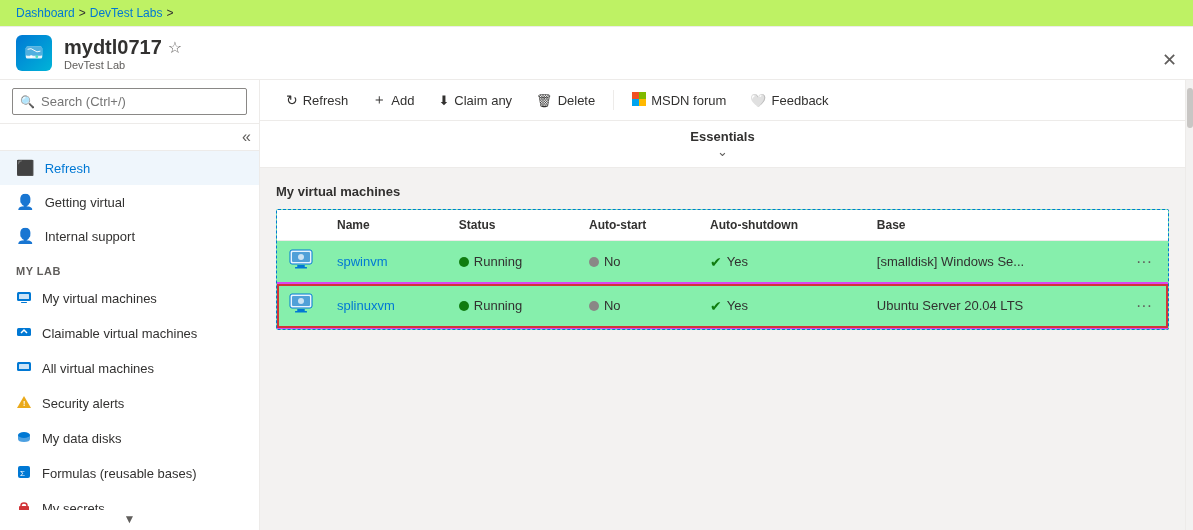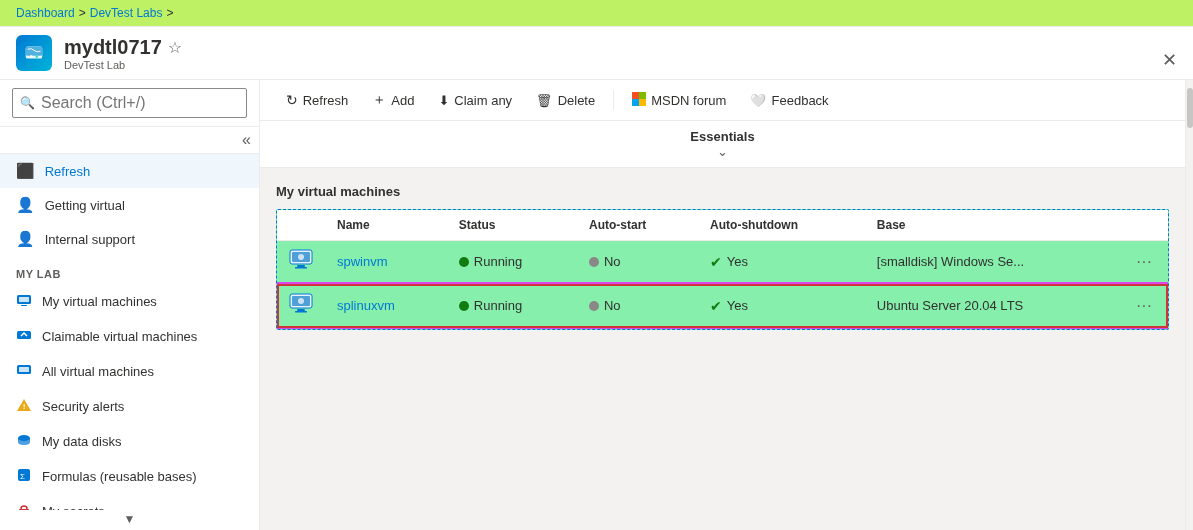--- a/index.html
+++ b/index.html
@@ -7,21 +7,21 @@
 
     
     .resource-header { display: flex; align-items: flex-end; padding: 8px 16px; background: #fff; border-bottom: 1px solid #edebe9; gap: 12px; }
 
     
     .main-layout { display: flex; height: calc(530px - 80px); }
 
     
     .sidebar { width: 260px; background: #fff; border-right: 1px solid #edebe9; display: flex; flex-direction: column; overflow: hidden; flex-shrink: 0; }
     .sidebar-search { padding: 8px 12px; border-bottom: 1px solid #edebe9; position: relative; }
-    .sidebar-search input { width: 100%; padding: 5px 8px 5px 28px; border: 1px solid #8a8886; border-radius: 2px; font-size: 16px; color: #323130; background: #fff; }
+    .sidebar-search input { width: 100%; padding: 5px 8px 5px 28px; border: 1px solid #8a8886; border-radius: 2px; font-size: 13px; color: #323130; background: #fff; }
     .sidebar-search .search-ico { position: absolute; left: 20px; top: 50%; transform: translateY(-50%); color: #605e5c; font-size: 12px; }
     .sidebar-nav { flex: 1; overflow-y: auto; overflow-x: hidden; }
     .nav-item { display: flex; align-items: center; gap: 10px; padding: 8px 16px; cursor: pointer; font-size: 13px; color: #323130; white-space: nowrap; }
     .nav-item.active { background: #eff6fc; color: #0078d4; }
     .section-label { padding: 12px 16px 4px; font-size: 11px; font-weight: 600; color: #605e5c; text-transform: uppercase; letter-spacing: 0.5px; }
 
     
     .toolbar { display: flex; align-items: center; gap: 4px; padding: 6px 16px; background: #fff; border-bottom: 1px solid #edebe9; }
     .toolbar-btn { display: flex; align-items: center; gap: 5px; padding: 5px 10px; border: none; background: transparent; cursor: pointer; font-size: 13px; color: #323130; border-radius: 2px; }
     .toolbar-separator { width: 1px; height: 20px; background: #edebe9; margin: 0 4px; }

